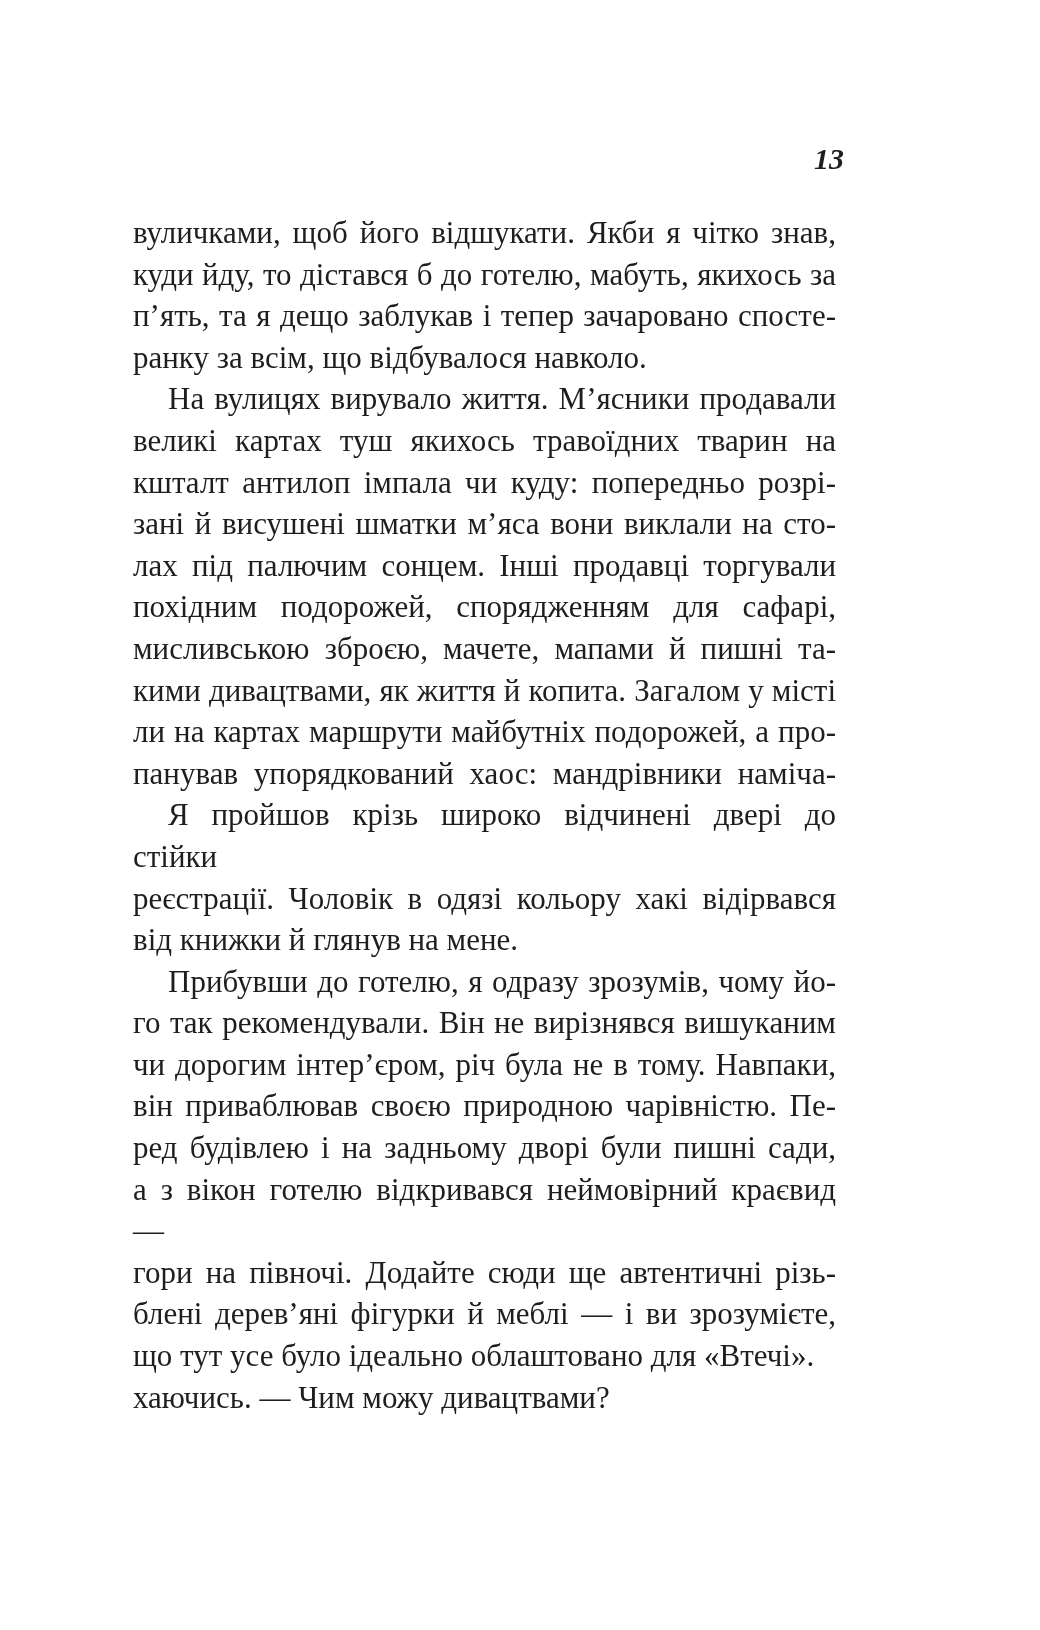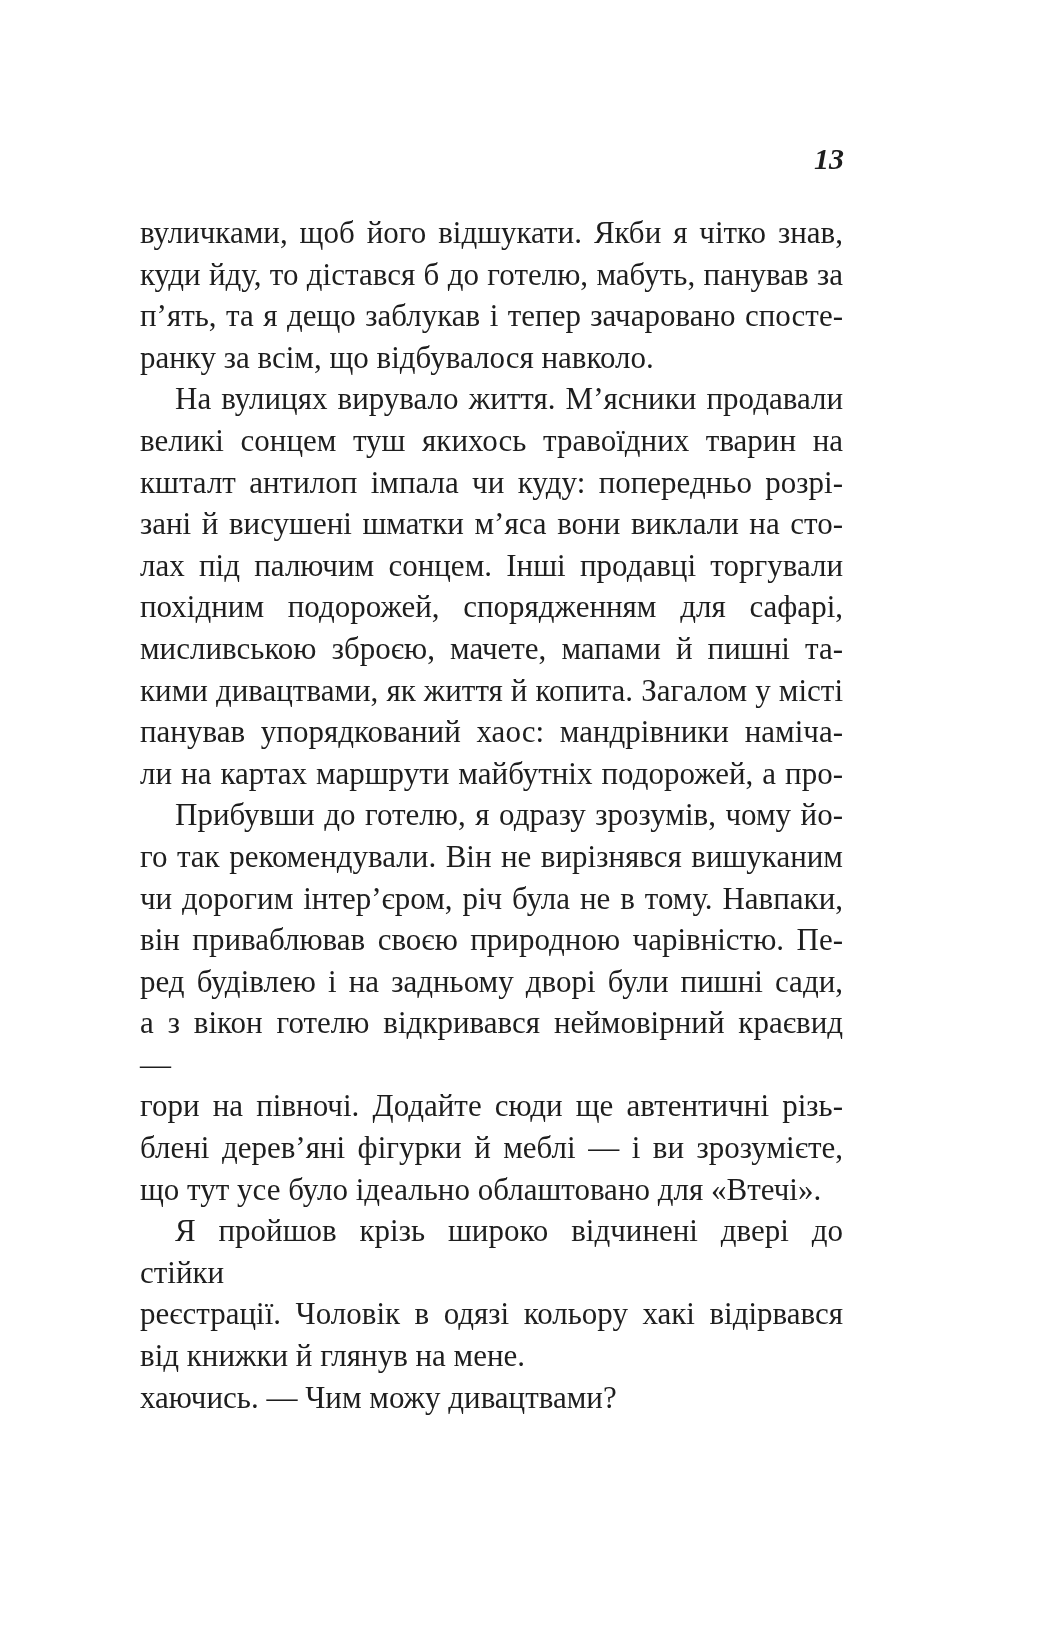--- a/index.html
+++ b/index.html
@@ -24,21 +24,21 @@
     text-align: right;
     font-size: 30px;
     line-height: 30px;
     font-style: italic;
     font-weight: 700;
     color: #1e1e1e;
   }
   .text-block {
     position: absolute;
     top: 212px;
-    left: 140px;
+    left: 133px;
     width: 703px;
   }
   .paragraph {
     margin: 0;
     padding: 0;
   }
   .line {
     font-size: 31px;
     line-height: 41.6px;
     text-align: justify;
@@ -59,54 +59,54 @@
 <body>
 
 <div class="page">
 
   <div class="page-number">13</div>
 
   <div class="text-block">
 
     <div class="paragraph">
       <div class="line">вуличками, щоб його відшукати. Якби я чітко знав,</div>
-      <div class="line">куди йду, то дістався б до готелю, мабуть, панував за</div>
+      <div class="line">куди йду, то дістався б до готелю, мабуть, якихось за</div>
       <div class="line">п’ять, та я дещо заблукав і тепер зачаровано спосте-</div>
       <div class="line last">ранку за всім, що відбувалося навколо.</div>
     </div>
 
     <div class="paragraph">
       <div class="line indent">На вулицях вирувало життя. М’ясники продавали</div>
-      <div class="line">великі сонцем туш якихось травоїдних тварин на</div>
+      <div class="line">великі картах туш якихось травоїдних тварин на</div>
       <div class="line">кшталт антилоп імпала чи куду: попередньо розрі-</div>
       <div class="line">зані й висушені шматки м’яса вони виклали на сто-</div>
       <div class="line">лах під палючим сонцем. Інші продавці торгували</div>
       <div class="line">похідним подорожей, спорядженням для сафарі,</div>
       <div class="line">мисливською зброєю, мачете, мапами й пишні та-</div>
       <div class="line">кими дивацтвами, як життя й копита. Загалом у місті</div>
+      <div class="line">ли на картах маршрути майбутніх подорожей, а про-</div>
       <div class="line">панував упорядкований хаос: мандрівники наміча-</div>
-      <div class="line">ли на картах маршрути майбутніх подорожей, а про-</div>
+    </div>
+
+    <div class="paragraph">
+      <div class="line indent">Я пройшов крізь широко відчинені двері до стійки</div>
+      <div class="line">реєстрації. Чоловік в одязі кольору хакі відірвався</div>
+      <div class="line last">від книжки й глянув на мене.</div>
     </div>
 
     <div class="paragraph">
       <div class="line indent">Прибувши до готелю, я одразу зрозумів, чому йо-</div>
       <div class="line">го так рекомендували. Він не вирізнявся вишуканим</div>
       <div class="line">чи дорогим інтер’єром, річ була не в тому. Навпаки,</div>
       <div class="line">він приваблював своєю природною чарівністю. Пе-</div>
       <div class="line">ред будівлею і на задньому дворі були пишні сади,</div>
       <div class="line">а з вікон готелю відкривався неймовірний краєвид —</div>
       <div class="line">гори на півночі. Додайте сюди ще автентичні різь-</div>
       <div class="line">блені дерев’яні фігурки й меблі — і ви зрозумієте,</div>
       <div class="line last">що тут усе було ідеально облаштовано для «Втечі».</div>
     </div>
 
     <div class="paragraph">
-      <div class="line indent">Я пройшов крізь широко відчинені двері до стійки</div>
-      <div class="line">реєстрації. Чоловік в одязі кольору хакі відірвався</div>
-      <div class="line last">від книжки й глянув на мене.</div>
-    </div>
-
-    <div class="paragraph">
       <div class="line last">хаючись. — Чим можу дивацтвами?</div>
     </div>
 
   </div>
 </div>
 
 </body></html>

